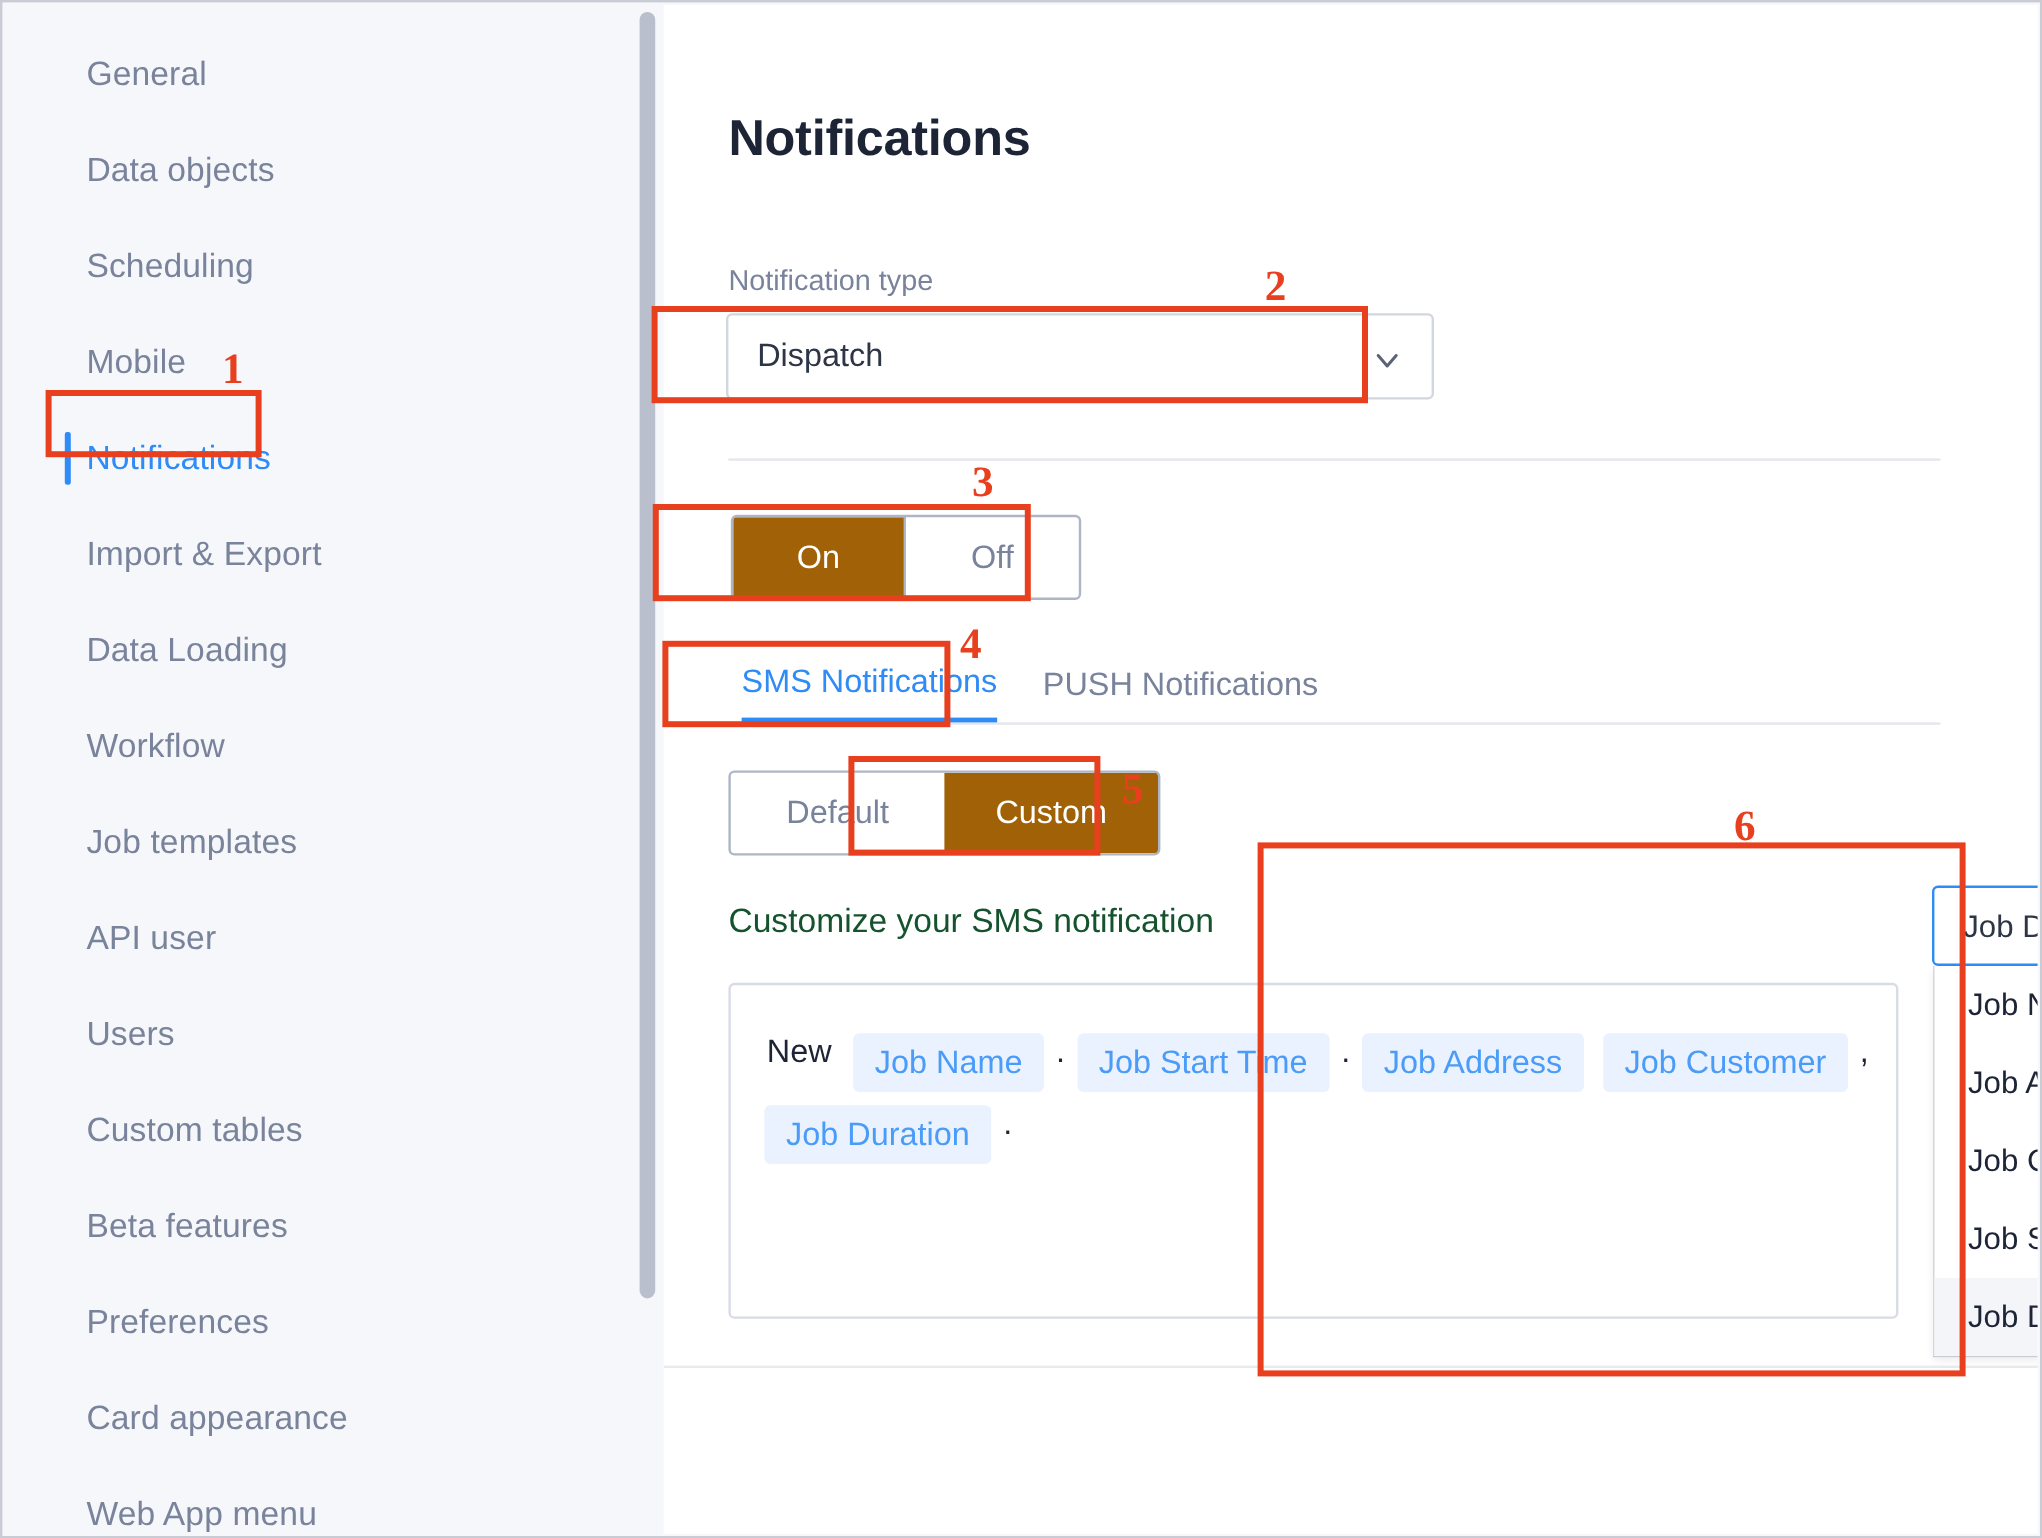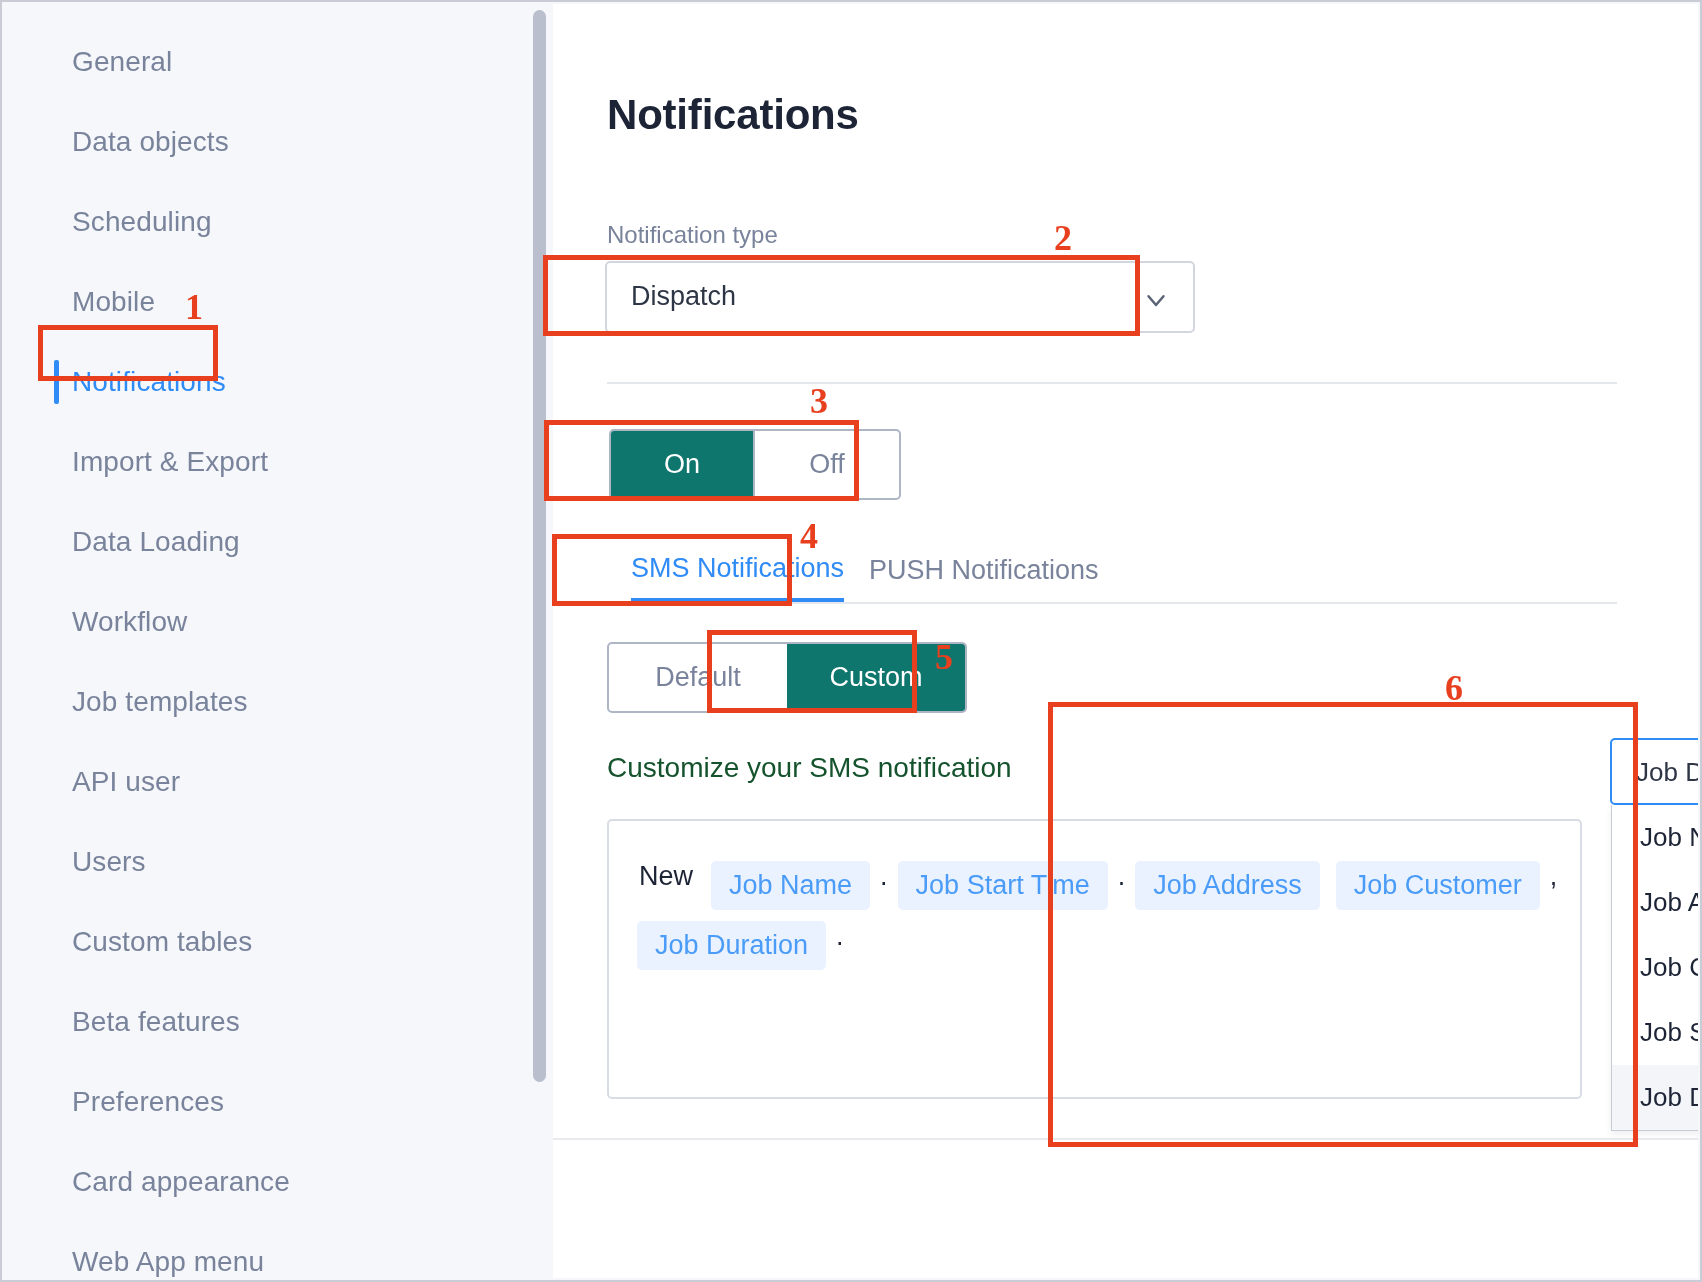--- a/index.html
+++ b/index.html
@@ -182,21 +182,21 @@
   .seg .opt {
     display: flex;
     align-items: center;
     justify-content: center;
     font-size: 27px;
     color: #79839b;
     cursor: pointer;
     box-sizing: border-box;
   }
   .seg .opt.sel {
-    background: #0f766e;
+    background: #a16207;
     color: #ffffff;
   }
   #onoff-seg {
     left: 4px;
     top: 425px;
     width: 292px;
     height: 71px;
   }
   #onoff-seg .opt { width: 146px; height: 100%; }
   #onoff-seg .opt:first-child { border-right: 2px solid #aeb6c6; }
@@ -227,21 +227,21 @@
     cursor: pointer;
     height: 63px;
     display: flex;
     align-items: center;
     box-sizing: border-box;
   }
   .tab.active {
     color: #2f8bf5;
     border-bottom: 4px solid #2f8bf5;
   }
-  #tab-sms { left: 24px; }
+  #tab-sms { left: 11px; }
   #tab-push { left: 262px; }
 
   .section-title {
     position: absolute;
     left: 2px;
     top: 748px;
     font-size: 28px;
     font-weight: normal;
     color: #14532d;
   }

